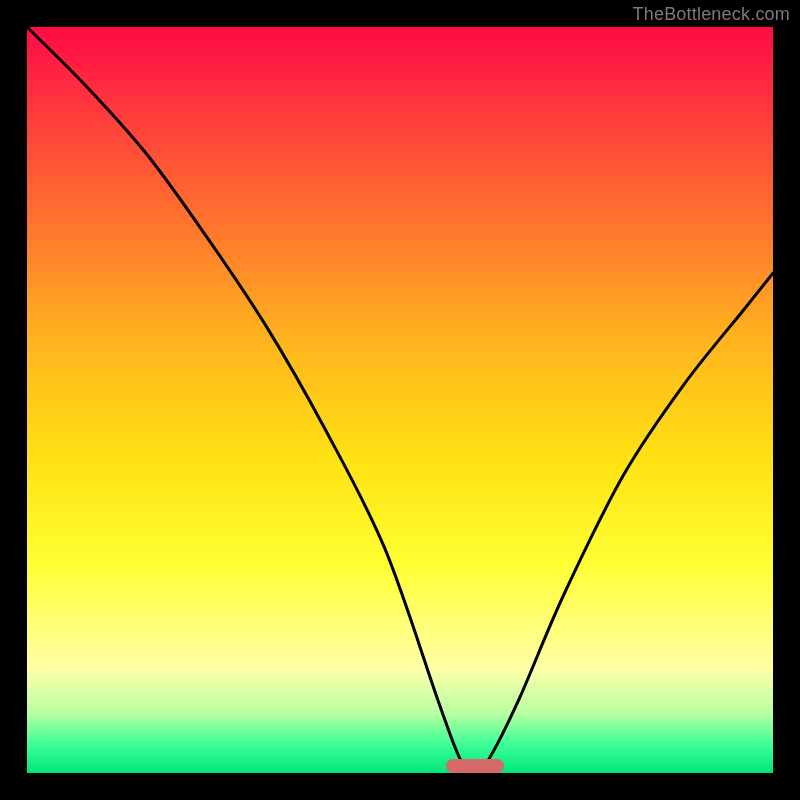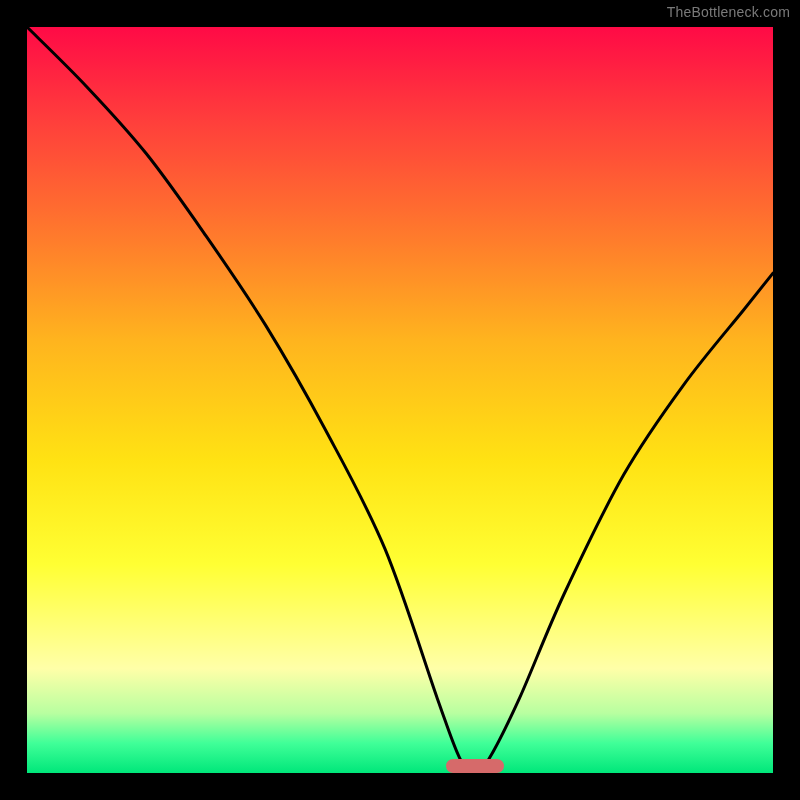--- a/index.html
+++ b/index.html
@@ -35,21 +35,21 @@
       #ffffa8 86%,
       #b8ffa0 92%,
       #40ff98 96%,
       #00e77a 100%);
   }
   .watermark {
     position: absolute;
     top: 4px;
     right: 10px;
     color: #7a7a7a;
-    font-size: 14px;
+    font-size: 18px;
     font-weight: 500;
     letter-spacing: 0.2px;
     user-select: none;
   }
   svg.curve {
     position: absolute;
     left: 0;
     top: 0;
     width: 746px;
     height: 746px;

